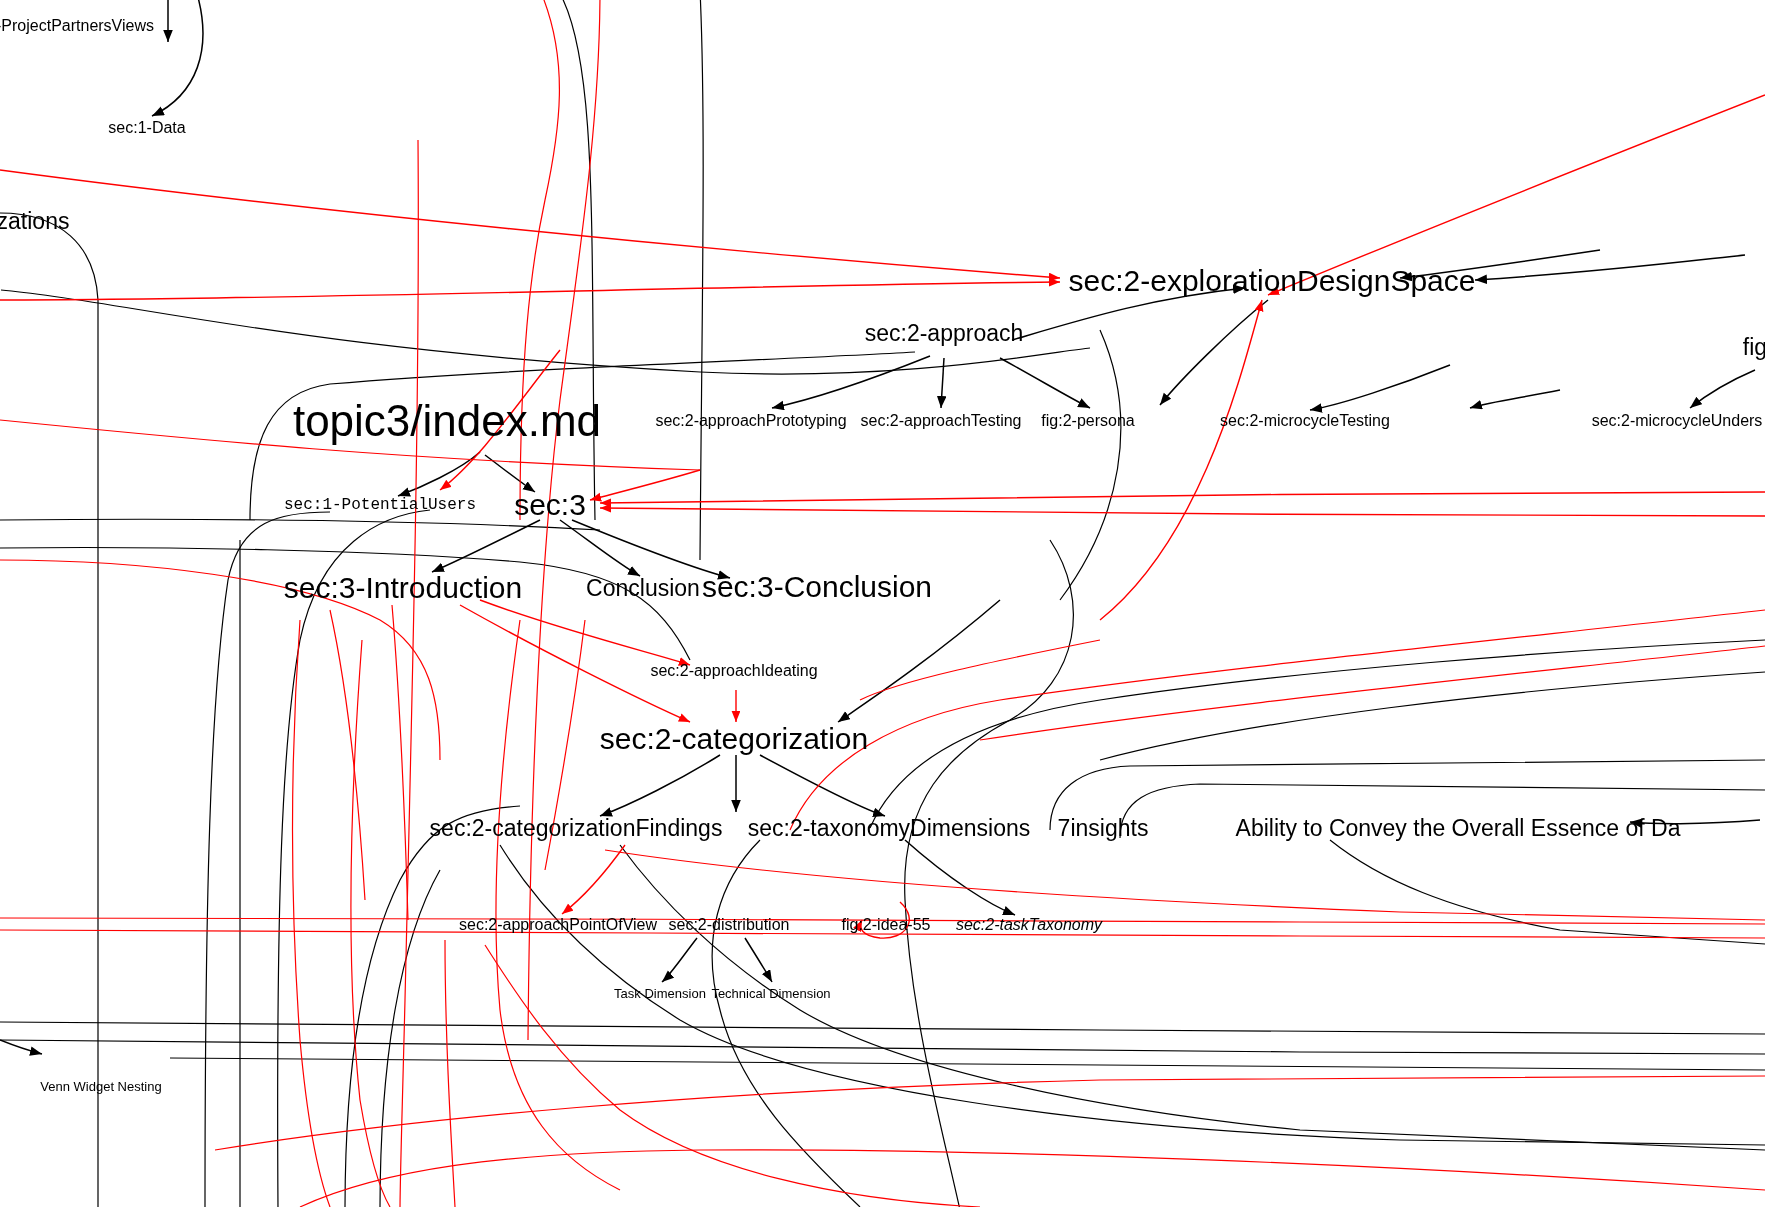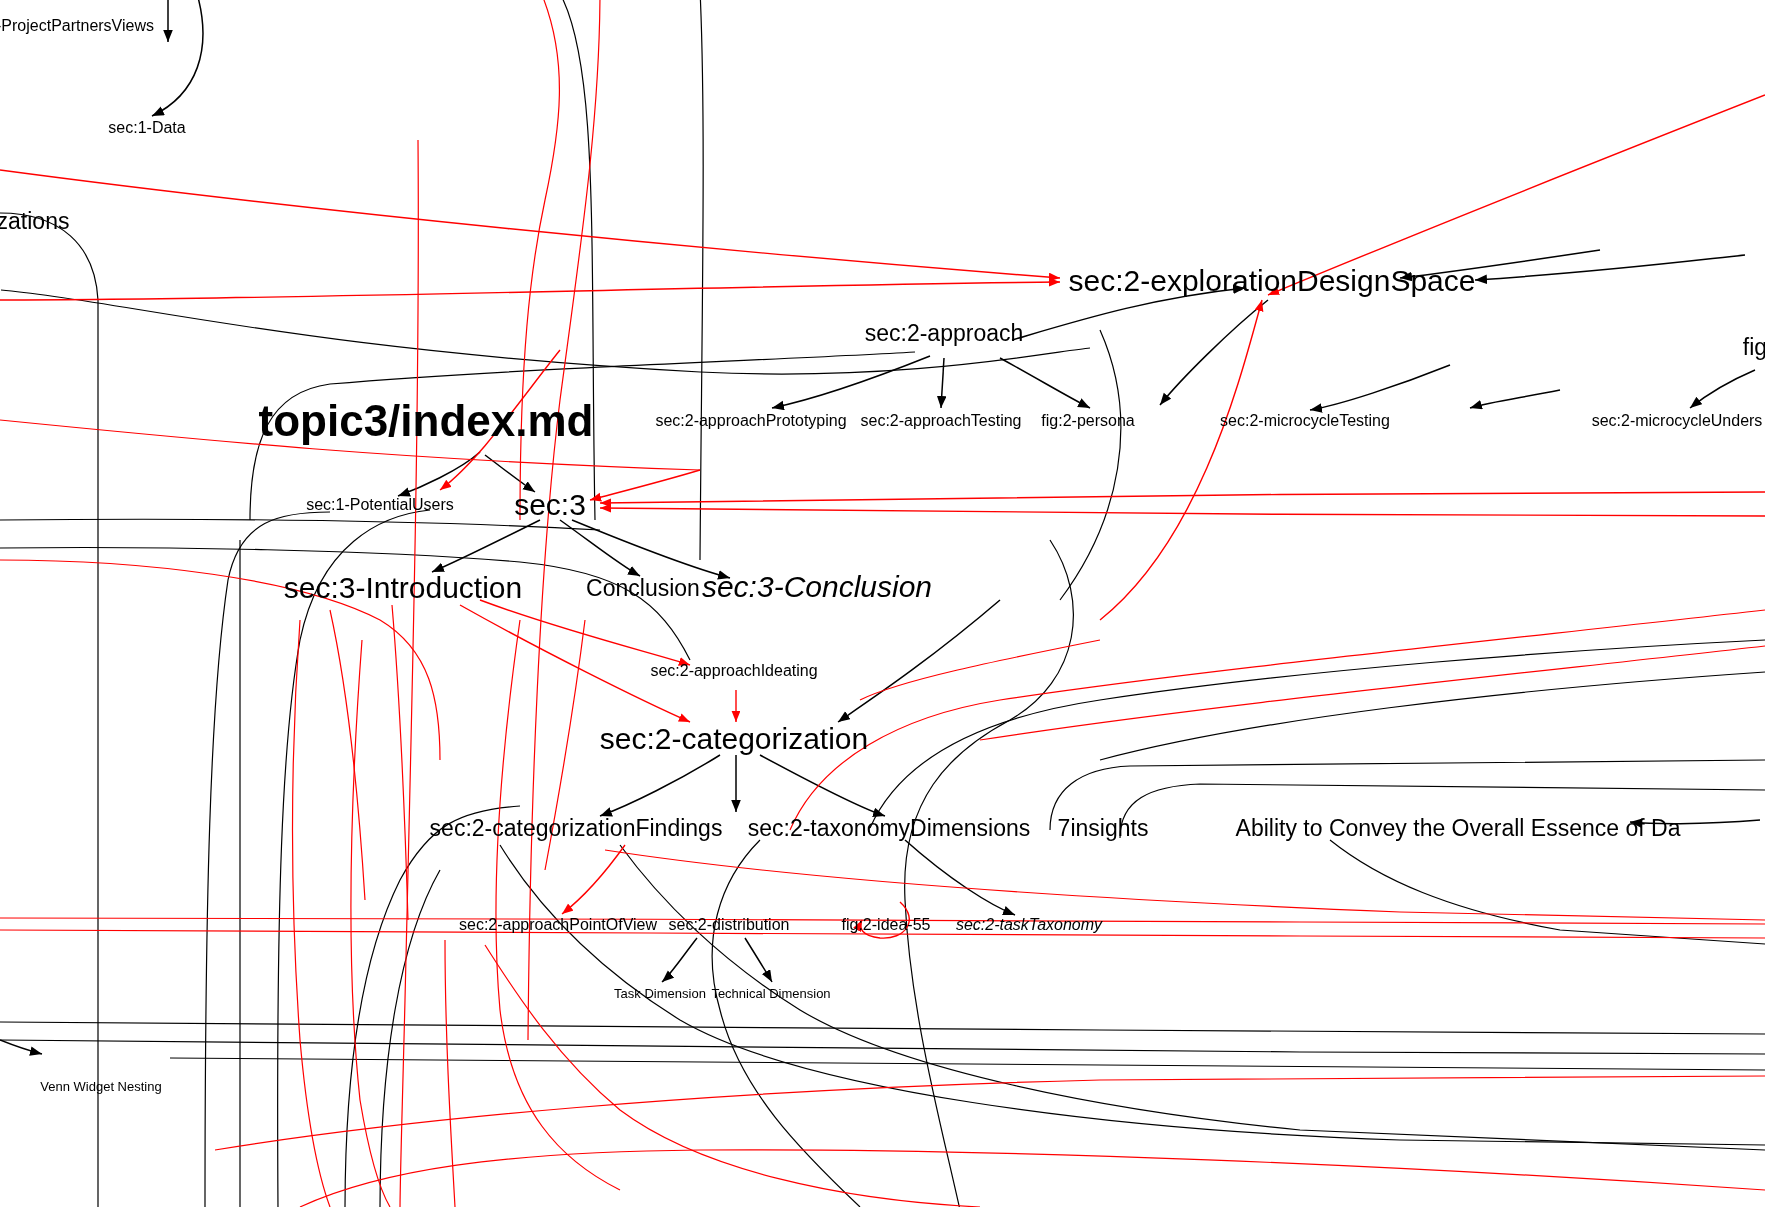--- a/index.html
+++ b/index.html
@@ -128,31 +128,31 @@
     </g>
   </svg>
 
   <div>
     <div class="node lvl3" style="left:75px;top:26px;">-ProjectPartnersViews</div>
     <div class="node lvl3" style="left:147px;top:128px;">sec:1-Data</div>
     <div class="node lvl2" style="left:33px;top:221px;">zations</div>
     <div class="node lvl1" style="left:1272px;top:281px;">sec:2-explorationDesignSpace</div>
     <div class="node lvl2" style="left:944px;top:333px;">sec:2-approach</div>
     <div class="node lvl2" style="left:1755px;top:347px;">fig</div>
-    <div class="node lvl0" style="left:426px;top:421px;font-weight:bold;">topic3/index.md</div>
+    <div class="node lvl0" style="left:447px;top:421px;">topic3/index.md</div>
     <div class="node lvl3" style="left:751px;top:421px;">sec:2-approachPrototyping</div>
     <div class="node lvl3" style="left:941px;top:421px;">sec:2-approachTesting</div>
     <div class="node lvl3" style="left:1088px;top:421px;">fig:2-persona</div>
     <div class="node lvl3" style="left:1293px;top:421px;margin-left:12px;">sec:2-microcycleTesting</div>
     <div class="node lvl3" style="left:1677px;top:421px;">sec:2-microcycleUnders</div>
-    <div class="node lvl3" style="left:380px;top:505px;">sec:1-PotentialUsers</div>
+    <div class="node lvl3" style="left:380px;top:505px;font-family:Liberation Mono, monospace;">sec:1-PotentialUsers</div>
     <div class="node lvl1" style="left:550px;top:505px;">sec:3</div>
     <div class="node lvl1" style="left:403px;top:588px;">sec:3-Introduction</div>
     <div class="node lvl2" style="left:643px;top:588px;text-align:center;">Conclusion</div>
-    <div class="node lvl1" style="left:817px;top:587px;font-style:italic;">sec:3-Conclusion</div>
+    <div class="node lvl1" style="left:817px;top:587px;">sec:3-Conclusion</div>
     <div class="node lvl3" style="left:734px;top:671px;">sec:2-approachIdeating</div>
     <div class="node lvl1" style="left:734px;top:739px;">sec:2-categorization</div>
     <div class="node lvl2" style="left:576px;top:828px;">sec:2-categorizationFindings</div>
     <div class="node lvl2" style="left:889px;top:828px;">sec:2-taxonomyDimensions</div>
     <div class="node lvl2" style="left:1103px;top:828px;">7insights</div>
     <div class="node lvl2" style="left:1458px;top:828px;">Ability to Convey the Overall Essence of Da</div>
     <div class="node lvl3" style="left:558px;top:925px;">sec:2-approachPointOfView</div>
     <div class="node lvl3" style="left:729px;top:925px;">sec:2-distribution</div>
     <div class="node lvl3" style="left:886px;top:925px;">fig:2-idea-55</div>
     <div class="node lvl3" style="left:1029px;top:925px;font-style:italic;">sec:2-taskTaxonomy</div>

